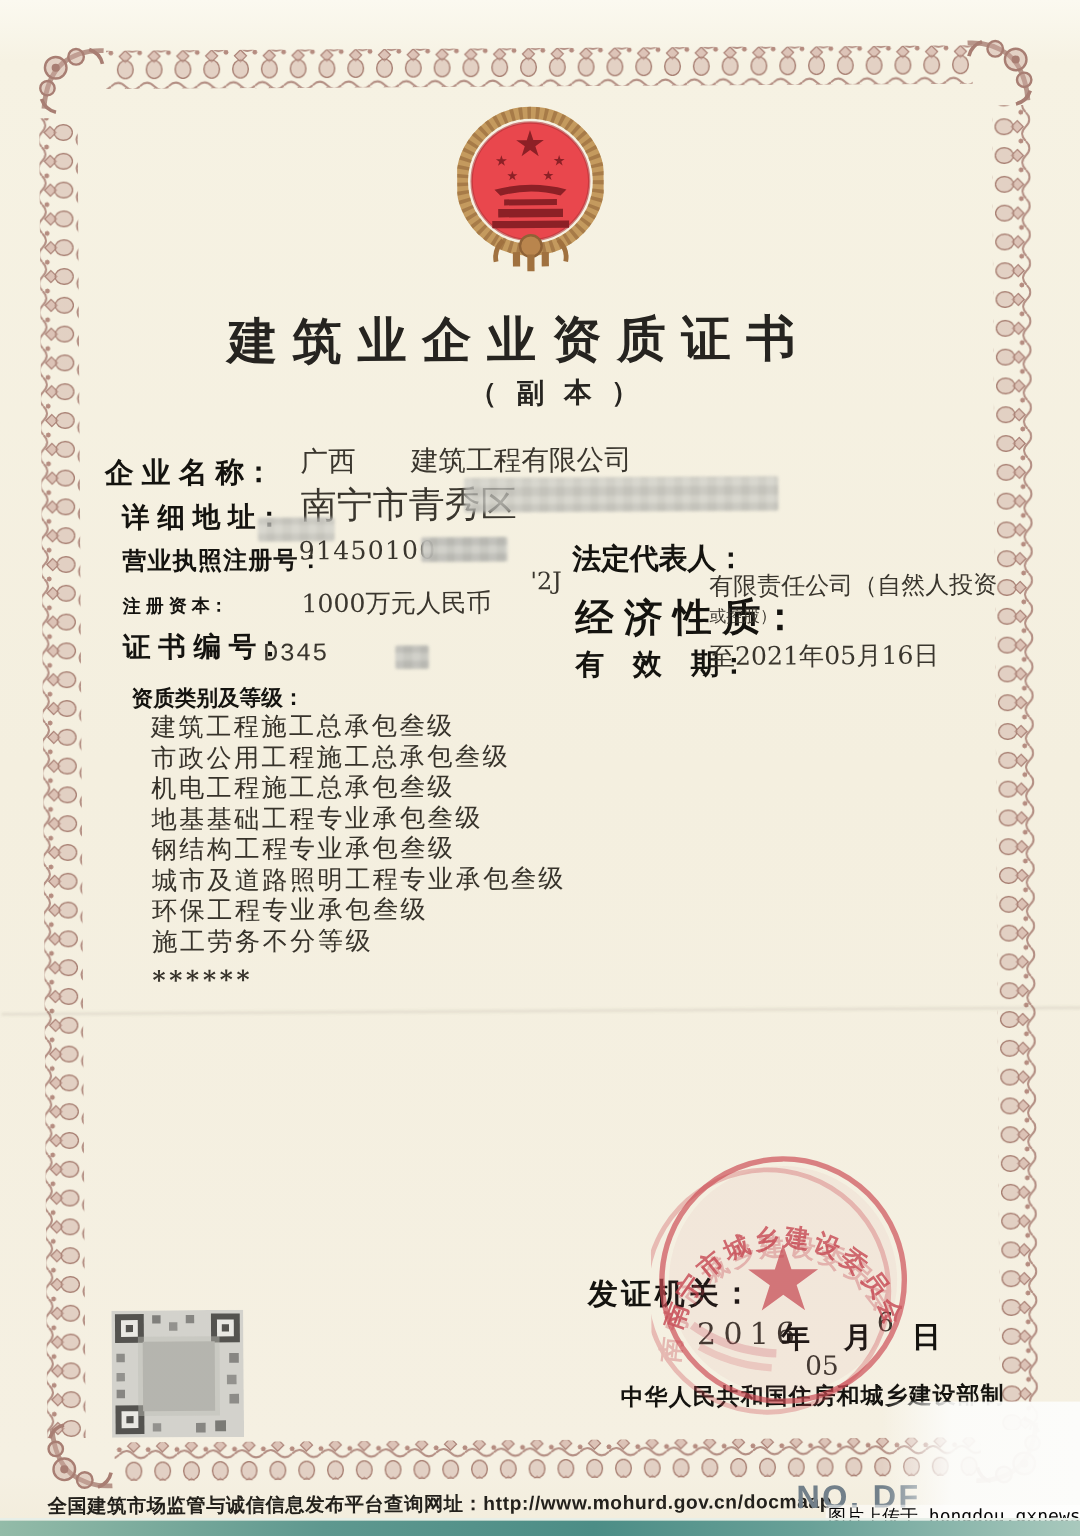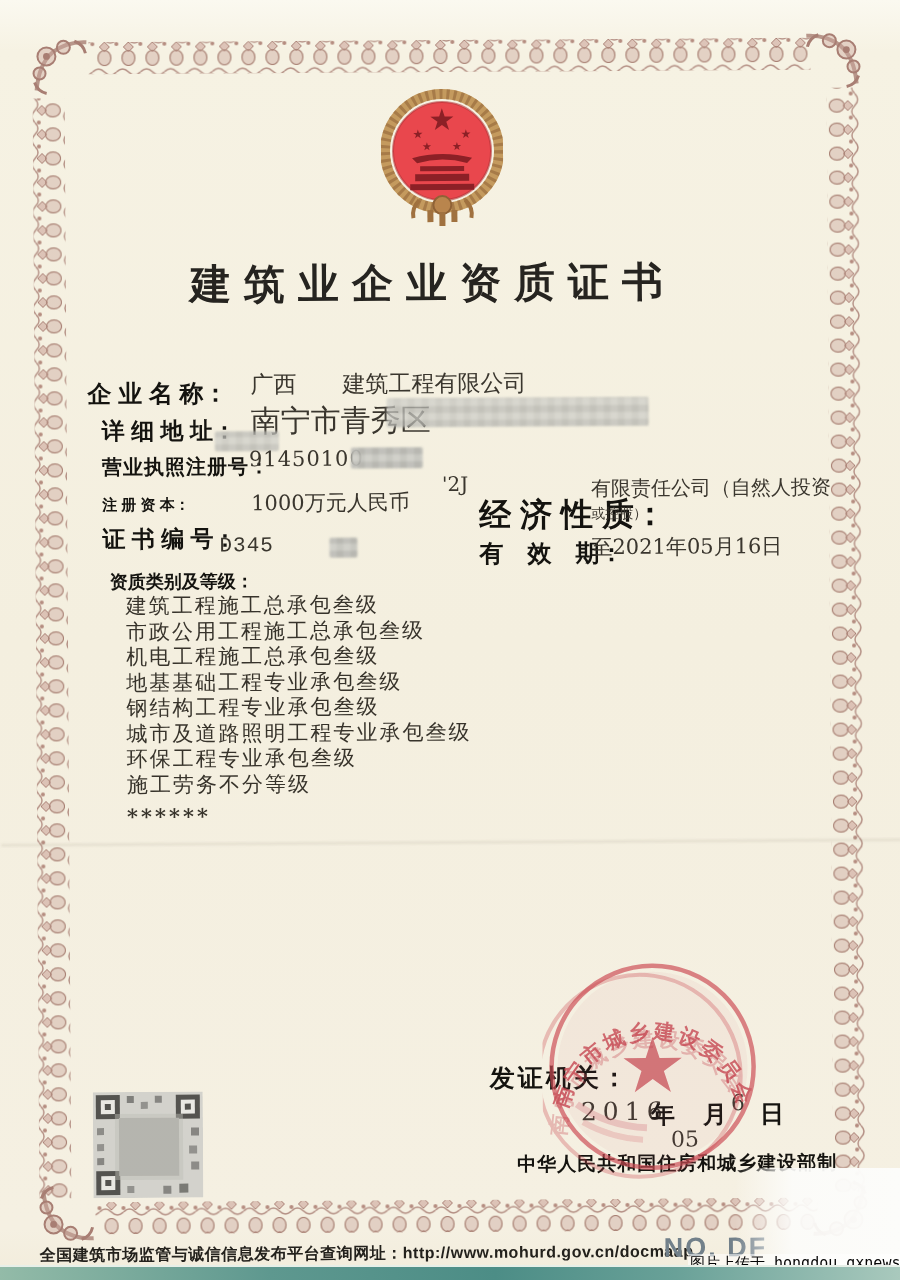--- a/index.html
+++ b/index.html
@@ -99,33 +99,35 @@
       <rect x="29" y="96" width="64" height="6" fill="#8c2026"></rect>
       <circle cx="61" cy="117" r="9" fill="#b9854d" stroke="#8f6236" stroke-width="2"></circle>
       <rect x="46" y="122" width="6" height="12" fill="#a0713f"></rect>
       <rect x="58" y="124" width="6" height="14" fill="#a0713f"></rect>
       <rect x="70" y="122" width="6" height="12" fill="#a0713f"></rect>
       <path d="M38 112 q-8 8 -6 18" fill="none" stroke="#a0713f" stroke-width="4"></path>
       <path d="M84 112 q8 8 6 18" fill="none" stroke="#a0713f" stroke-width="4"></path>
     </svg>
 
     <div class="abs title" style="left:192px;top:256px;">建筑业企业资质证书</div>
+    <div class="abs subtitle" style="left:393px;top:312px;">（ 副 本 ）</div>
 
     <div class="abs lab" style="left:89px;top:376px;font-size:24px;">企 业 名 称：</div>
     <div class="abs val" style="left:252px;top:368px;font-size:23px;">广西　　建筑工程有限公司</div>
 
     <div class="abs val" style="left:252px;top:400px;font-size:30px;">南宁市青秀区</div>
     <div class="mosaic light" style="left:388px;top:398px;width:262px;height:29px;"></div>
     <div class="abs lab" style="left:103px;top:414px;font-size:23px;">详 细 地 址：</div>
     <div class="mosaic light" style="left:216px;top:430px;width:64px;height:20px;"></div>
 
     <div class="abs lab" style="left:103px;top:452px;font-size:20px;letter-spacing:1px;">营业执照注册号：</div>
     <div class="abs val" style="left:250px;top:446px;font-size:21px;letter-spacing:1px;">91450100</div>
     <div class="mosaic" style="left:352px;top:447px;width:72px;height:21px;"></div>
     <div class="abs val" style="left:443px;top:444px;font-size:20px;margin-top:28px;">'2J</div>
+    <div class="abs lab" style="left:478px;top:450px;font-size:24px;">法定代表人：</div>
 
     <div class="abs lab" style="left:103px;top:494px;font-size:15px;">注 册 资 本：</div>
     <div class="abs val" style="left:252px;top:488px;font-size:21px;">1000万元人民币</div>
     <div class="abs lab" style="left:480px;top:494px;font-size:32px;">经 济 性 质：</div>
     <div class="abs val" style="left:592px;top:476px;font-size:20px;">有限责任公司（自然人投资</div>
     <div class="abs val" style="left:592px;top:506px;font-size:14px;">或控股）</div>
 
     <div class="abs lab" style="left:103px;top:522px;font-size:23px;">证 书 编 号：</div>
     <div class="abs val" style="left:220px;top:533px;font-size:21px;letter-spacing:1px;font-family:Liberation Mono, monospace;">D345</div>
     <div class="mosaic" style="left:330px;top:537px;width:28px;height:20px;"></div>

